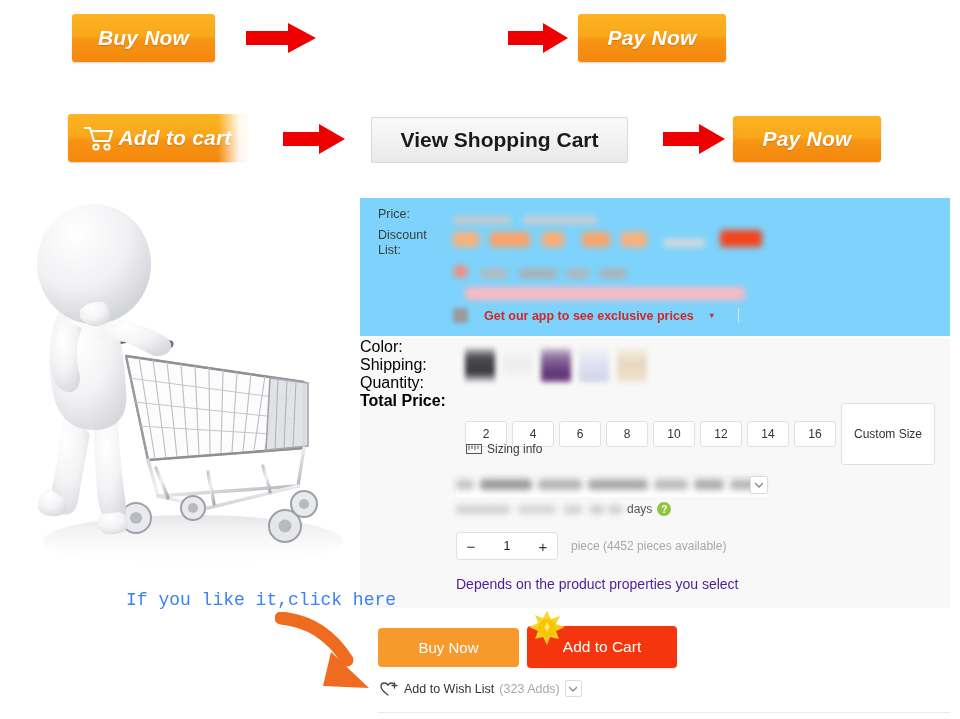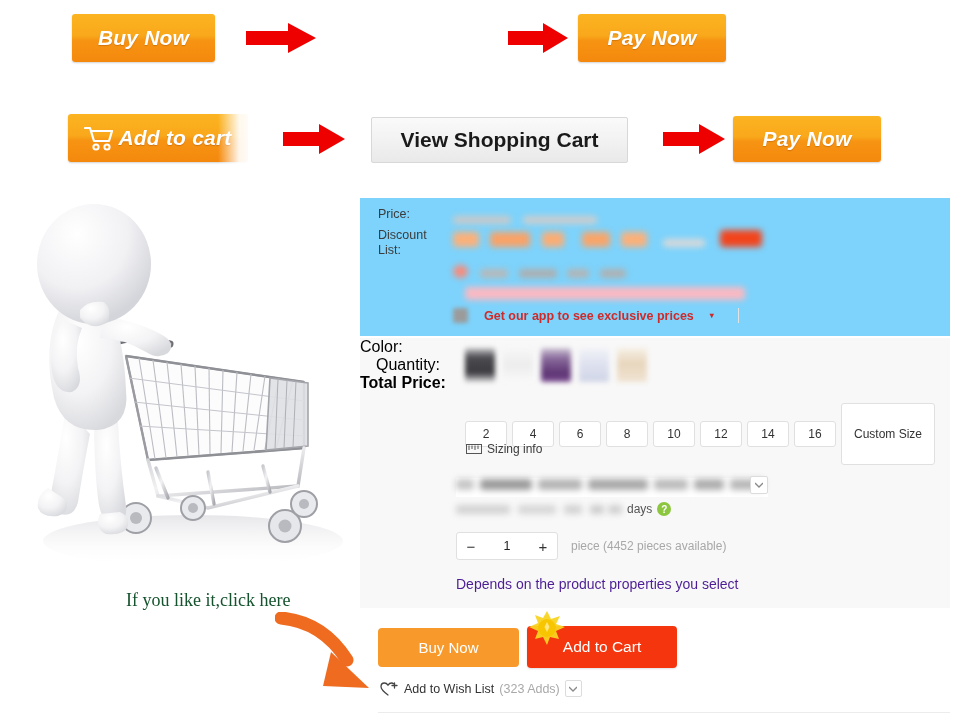--- a/index.html
+++ b/index.html
@@ -118,21 +118,21 @@
   }
   .wishcount{color:#a9a9a9;}
   .wishcaret{
     width:15px;height:15px;border:1px solid #dcdcdc;border-radius:2px;background:#fff;
     display:flex;align-items:center;justify-content:center;font-size:8px;color:#888;
   }
   .hr-bottom{position:absolute;left:378px;top:712px;width:572px;height:1px;background:#ececec;}
 
   .hint-text{
     position:absolute;left:126px;top:590px;
-    font-family:Liberation Serif, serif;font-size:18px;color:#14532d;
+    font-family:Liberation Mono, monospace;font-size:18px;color:#3b82f6;
     white-space:nowrap;
   }
   .curve-arrow{position:absolute;left:275px;top:612px;}
   .applink{
     position:absolute;display:flex;align-items:center;gap:16px;
     font-size:12.5px;font-weight:bold;color:#cf2a2a;cursor:pointer;white-space:nowrap;
   }
   .appicon{width:15px;height:15px;filter:blur(2px);background:#9b9b9b;border-radius:2px;}
   .appcaret{font-size:8px;color:#cf2a2a;}
   .appdiv{width:1px;height:15px;background:#e2e2e2;margin-left:8px;}
@@ -355,20 +355,21 @@
       <svg width="16" height="10" viewBox="0 0 16 10">
         <rect x="0.5" y="0.5" width="15" height="9" fill="none" stroke="#555" stroke-width="1"></rect>
         <line x1="3" y1="1.5" x2="3" y2="6" stroke="#555" stroke-width="1"></line>
         <line x1="6" y1="1.5" x2="6" y2="5" stroke="#555" stroke-width="1"></line>
         <line x1="9" y1="1.5" x2="9" y2="6" stroke="#555" stroke-width="1"></line>
         <line x1="12" y1="1.5" x2="12" y2="5" stroke="#555" stroke-width="1"></line>
       </svg>
       <span>Sizing info</span>
     </div>
 
+    <div class="plabel" style="top:145px;">Shipping:</div>
     <div class="prow" style="left:96px;top:140px;">
       <div class="shipsel">
         <div class="blurbar" style="position:absolute;left:0;top:1px;width:18px;height:11px;background:#c6c6c6;"></div>
         <div class="blurbar" style="position:absolute;left:24px;top:1px;width:52px;height:11px;background:#9a9a9a;"></div>
         <div class="blurbar" style="position:absolute;left:82px;top:1px;width:44px;height:11px;background:#b4b4b4;"></div>
         <div class="blurbar" style="position:absolute;left:132px;top:1px;width:60px;height:11px;background:#a8a8a8;"></div>
         <div class="blurbar" style="position:absolute;left:198px;top:1px;width:34px;height:11px;background:#bcbcbc;"></div>
         <div class="blurbar" style="position:absolute;left:238px;top:1px;width:30px;height:11px;background:#adadad;"></div>
         <div class="blurbar" style="position:absolute;left:274px;top:1px;width:34px;height:11px;background:#b8b8b8;"></div>
         <div class="shipcaret">
@@ -382,21 +383,21 @@
     <div class="prow" style="left:96px;top:164px;">
       <div class="blurbar" style="width:54px;height:9px;background:#d2d2d2;"></div>
       <div class="blurbar" style="width:38px;height:9px;background:#d6d6d6;margin-left:8px;"></div>
       <div class="blurbar" style="width:18px;height:9px;background:#d2d2d2;margin-left:8px;"></div>
       <div class="blurbar" style="width:14px;height:9px;background:#cccccc;margin-left:8px;"></div>
       <div class="blurbar" style="width:14px;height:9px;background:#cfcfcf;margin-left:4px;"></div>
       <span style="font-size:12px;color:#555;margin-left:5px;">days</span>
       <span class="helpicon">?</span>
     </div>
 
-    <div class="plabel" style="top:202px;margin-left:16px;">Quantity:</div>
+    <div class="plabel" style="top:202px;">Quantity:</div>
     <div class="prow" style="left:96px;top:194px;">
       <div class="qtybox">
         <div class="qtybtn">−</div>
         <input class="qtyval" value="1" style="">
         <div class="qtybtn">+</div>
       </div>
       <span class="qtynote">piece (4452 pieces available)</span>
     </div>
 
     <div class="plabel" style="top:240px;font-weight:bold;">Total Price:</div>

